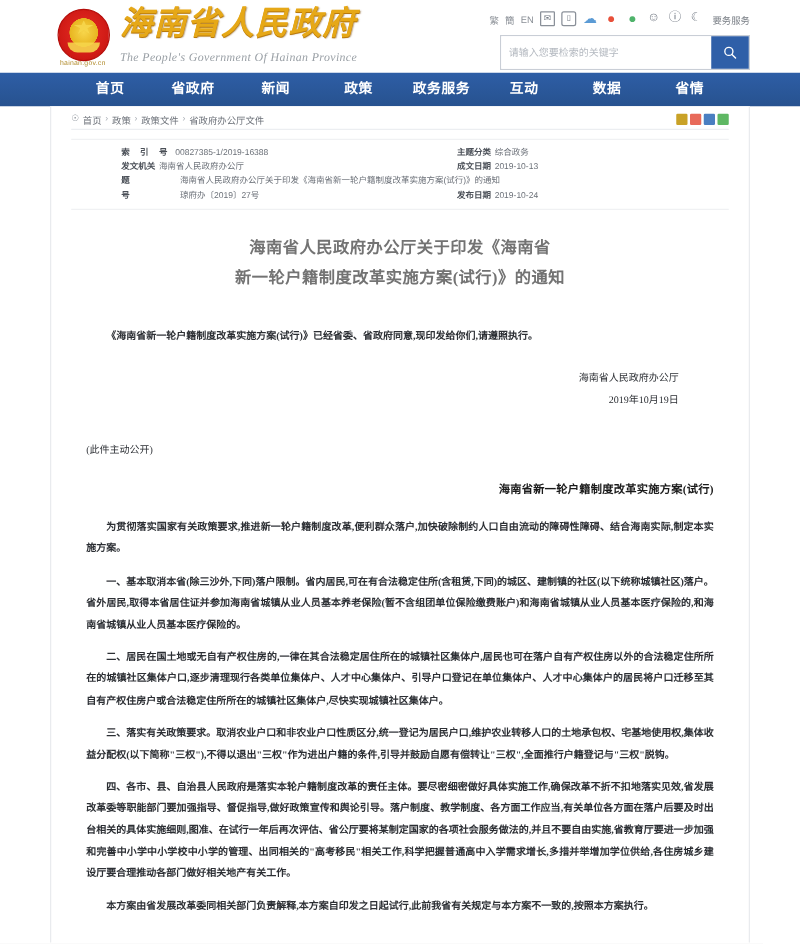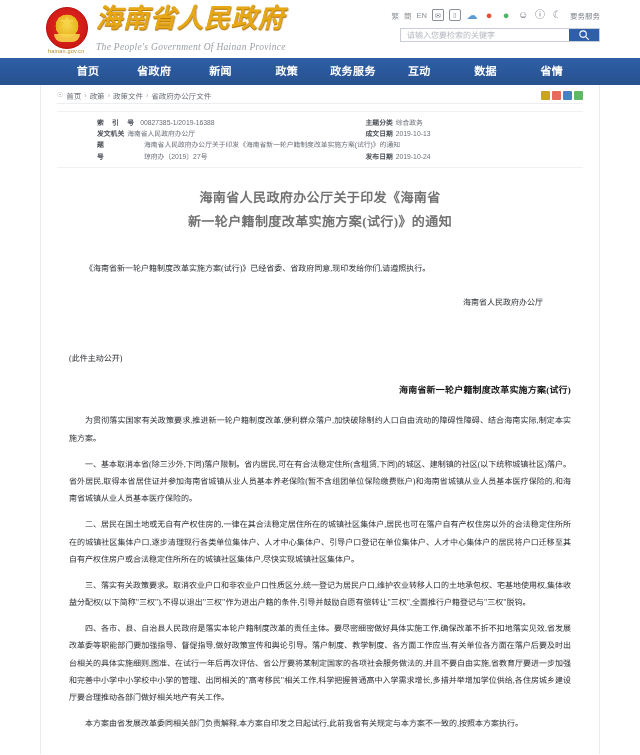--- a/index.html
+++ b/index.html
@@ -93,21 +93,21 @@
   .ico-red { color: #e8503a; font-size: 11px; }
   .ico-green { color: #4fb36b; font-size: 11px; }
   .ico-user { color: #6f7680; font-size: 10px; }
   .ico-q { color: #6f7680; font-size: 10px; }
   .ico-moon { color: #6f7680; font-size: 10px; }
   .tool-label { font-size: 7.5px; color: #7a7f86; margin-left: 2px; }
 
   .searchbox {
     position: absolute;
     right: 40px; top: 28px;
-    width: 200px; height: 14px;
+    width: 200px; height: 28px;
     display: flex;
     border: 1px solid #c9ced6;
     background: #fff;
   }
   .searchbox input {
     flex: 1; border: none; outline: none;
     padding: 0 6px; font-size: 8px; color: #333;
     font-family: "Liberation Sans", sans-serif;
   }
   .searchbox input::placeholder { color: #b4b9c0; }
@@ -208,31 +208,31 @@
   }
   .doc-body {
     margin-top: 26px;
     font-family: "Liberation Serif", "DejaVu Serif", serif;
     font-size: 8px;
     color: #2c2f34;
     line-height: 2.15;
     text-align: justify;
   }
   .p { margin: 0 0 9px 0; }
-  .p.indent { text-indent: 2em; }
+  .p.indent { text-indent: 2em; font-weight: bold; }
   .sign {
     margin-top: 18px;
     text-align: right;
     padding-right: 28px;
     font-size: 8px;
     line-height: 2.1;
     color: #2c2f34;
   }
   .note {
-    margin-top: 38px;
+    margin-top: 22px;
     font-size: 8px;
     color: #2c2f34;
   }
   .sub-title {
     text-align: right;
     font-weight: 700;
     font-size: 9px;
     color: #1b1b1b;
     margin: 14px 0 12px 0;
     letter-spacing: .2px;
@@ -354,20 +354,21 @@
       <div class="doc-title">
         <div>海南省人民政府办公厅关于印发《海南省</div>
         <div>新一轮户籍制度改革实施方案(试行)》的通知</div>
       </div>
 
       <div class="doc-body">
         <p class="p indent">《海南省新一轮户籍制度改革实施方案(试行)》已经省委、省政府同意,现印发给你们,请遵照执行。</p>
 
         <div class="sign">
           <div>海南省人民政府办公厅</div>
+          <div>2019年10月19日</div>
         </div>
 
         <div class="note">(此件主动公开)</div>
 
         <div class="sub-title">海南省新一轮户籍制度改革实施方案(试行)</div>
 
         <p class="p indent">为贯彻落实国家有关政策要求,推进新一轮户籍制度改革,便利群众落户,加快破除制约人口自由流动的障碍性障碍、结合海南实际,制定本实施方案。</p>
         <p class="p indent">一、基本取消本省(除三沙外,下同)落户限制。省内居民,可在有合法稳定住所(含租赁,下同)的城区、建制镇的社区(以下统称城镇社区)落户。省外居民,取得本省居住证并参加海南省城镇从业人员基本养老保险(暂不含组团单位保险缴费账户)和海南省城镇从业人员基本医疗保险的,和海南省城镇从业人员基本医疗保险的。</p>
         <p class="p indent">二、居民在国土地或无自有产权住房的,一律在其合法稳定居住所在的城镇社区集体户,居民也可在落户自有产权住房以外的合法稳定住所所在的城镇社区集体户口,逐步清理现行各类单位集体户、人才中心集体户、引导户口登记在单位集体户、人才中心集体户的居民将户口迁移至其自有产权住房户或合法稳定住所所在的城镇社区集体户,尽快实现城镇社区集体户。</p>
         <p class="p indent">三、落实有关政策要求。取消农业户口和非农业户口性质区分,统一登记为居民户口,维护农业转移人口的土地承包权、宅基地使用权,集体收益分配权(以下简称"三权"),不得以退出"三权"作为进出户籍的条件,引导并鼓励自愿有偿转让"三权",全面推行户籍登记与"三权"脱钩。</p>

